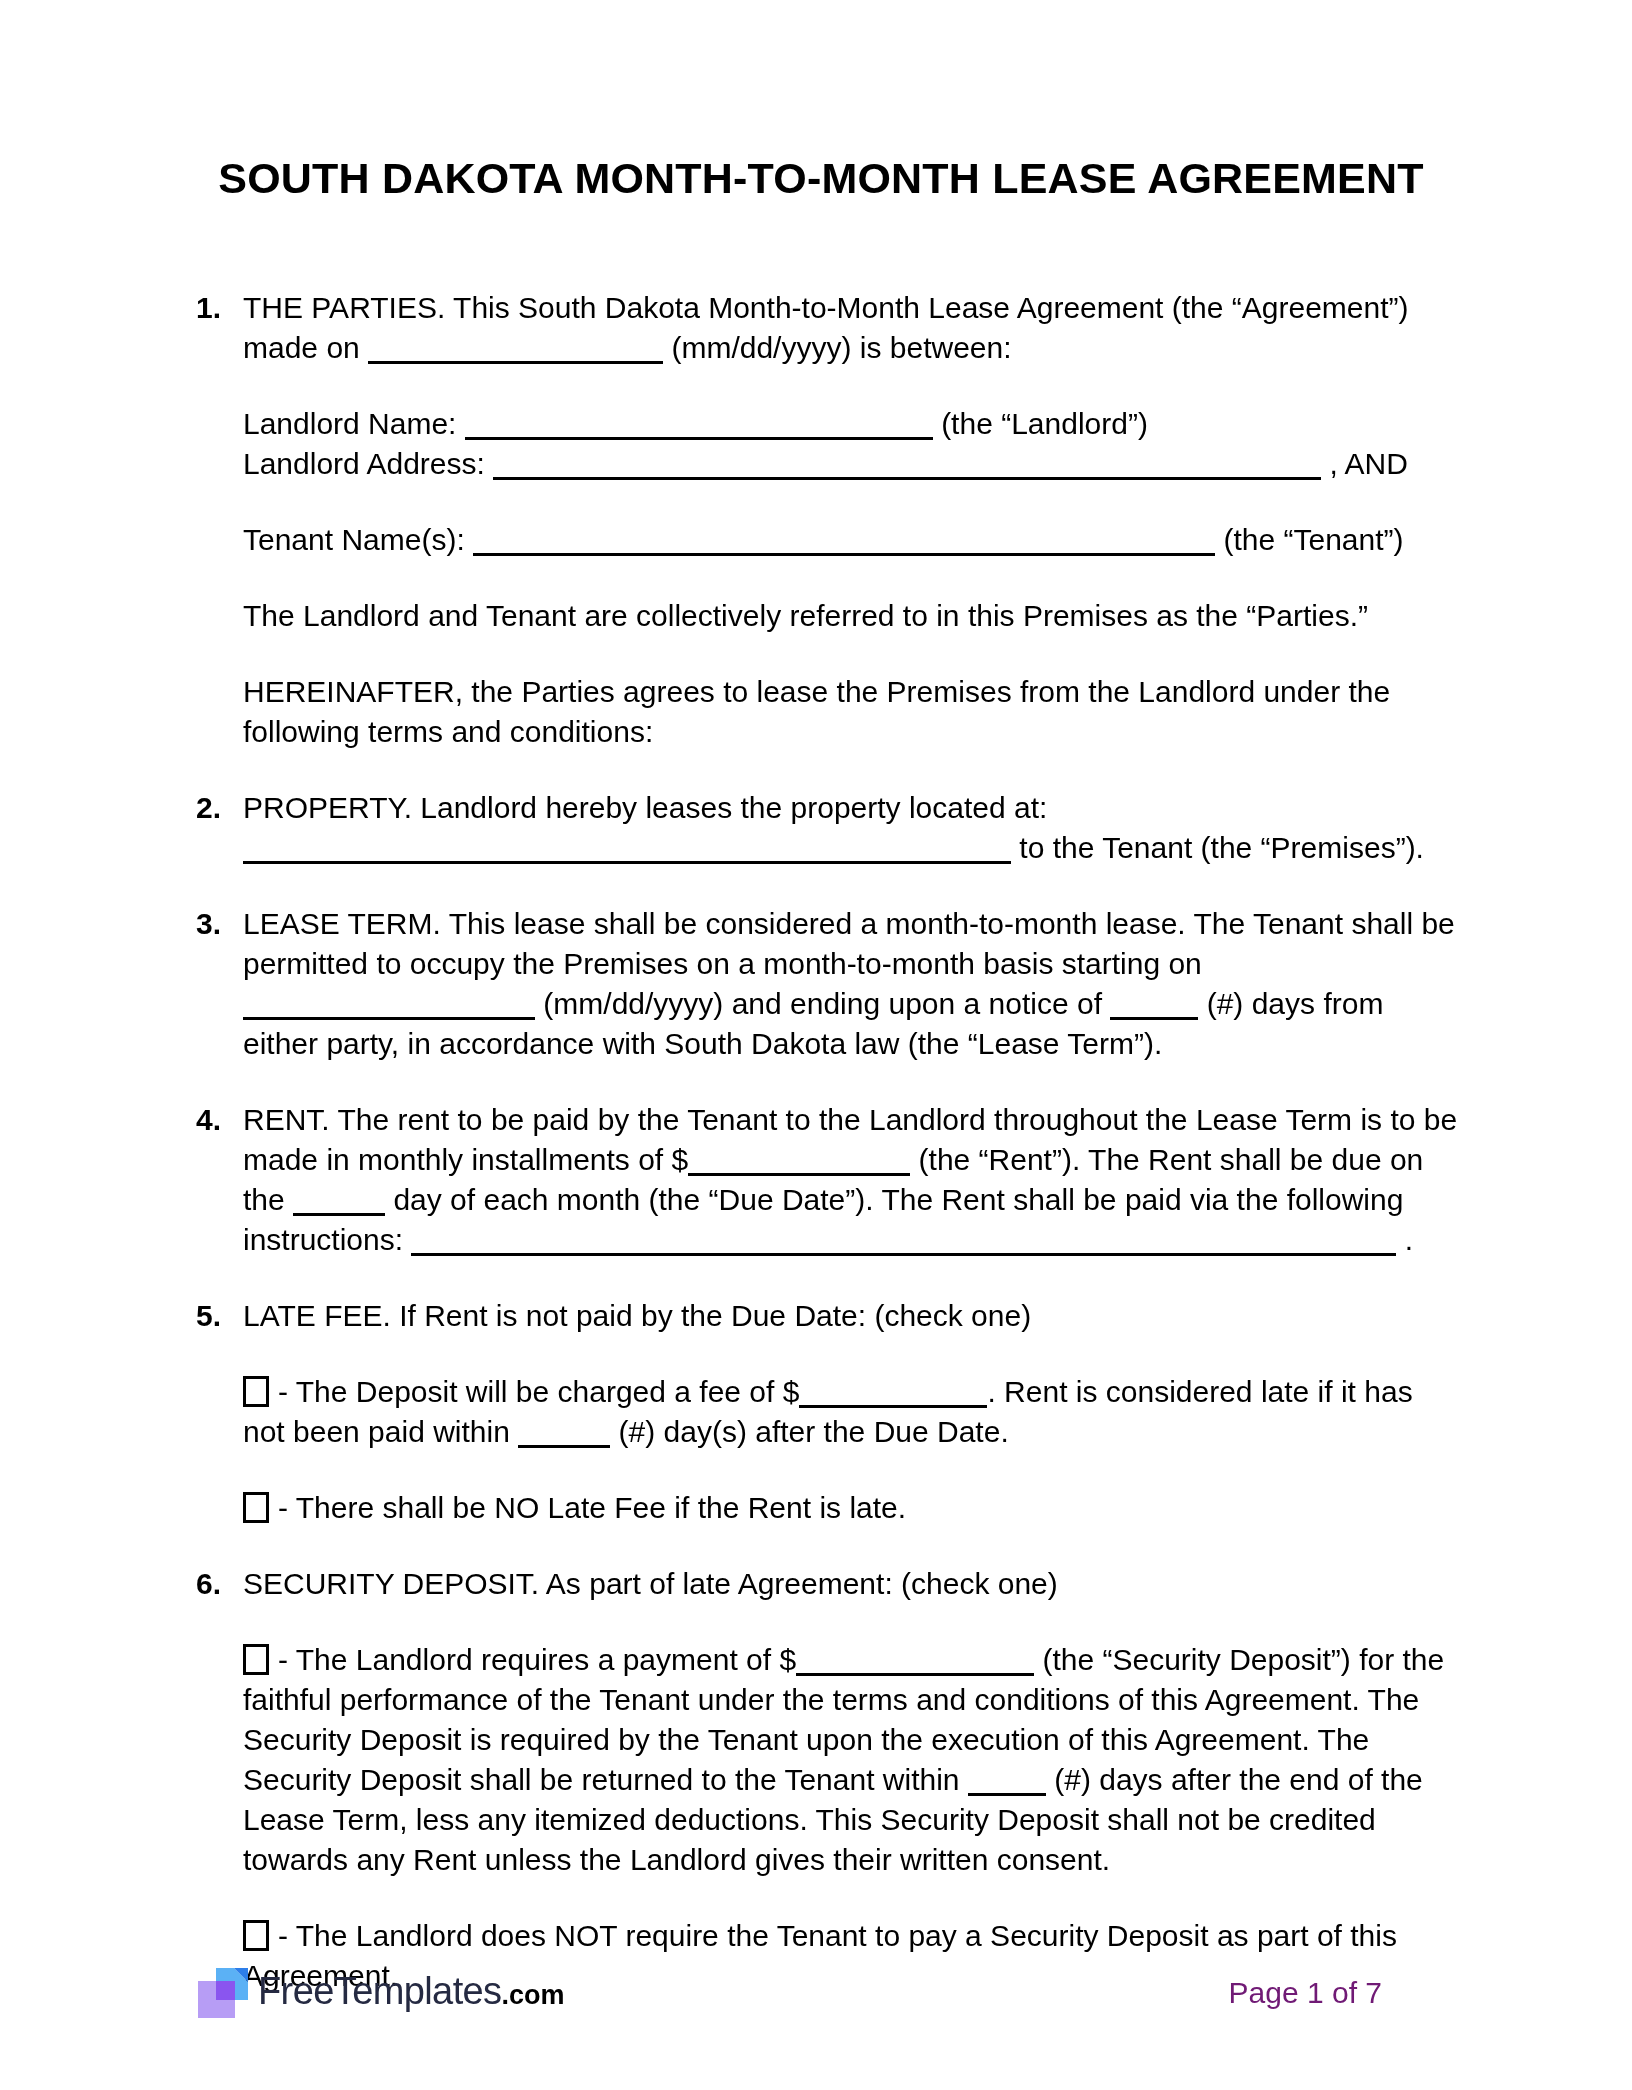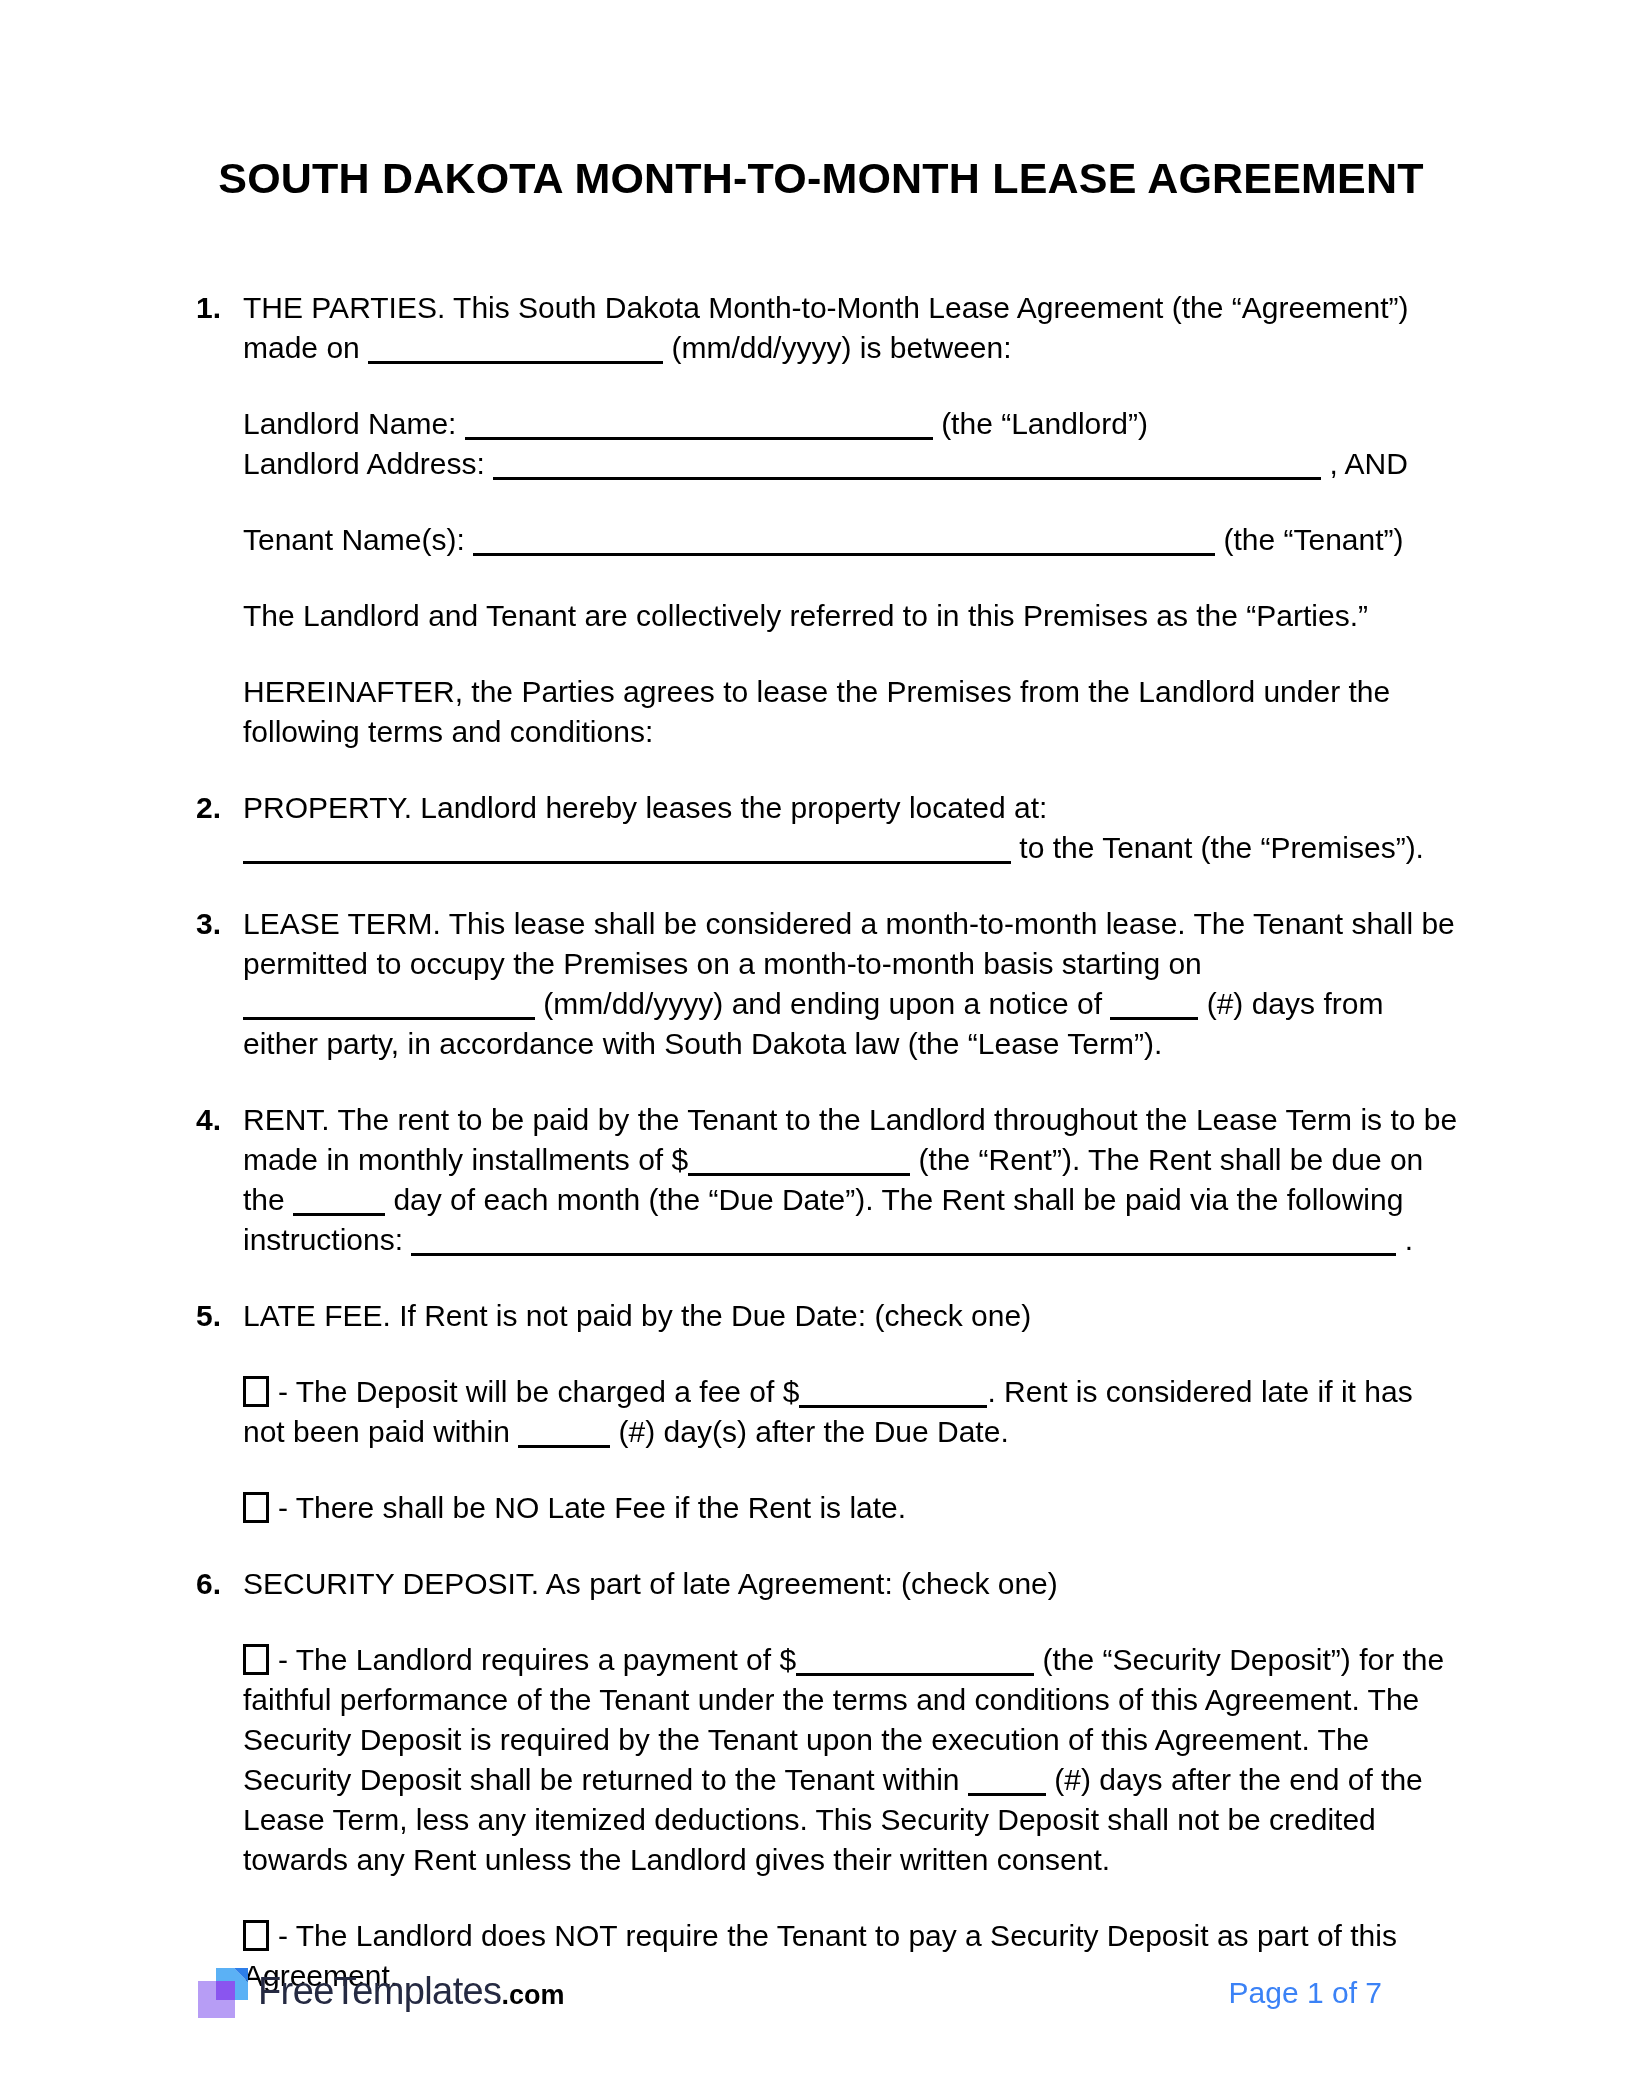--- a/index.html
+++ b/index.html
@@ -35,21 +35,21 @@
   }
   .footer{
     position:absolute;left:198px;right:250px;top:1966px;
     display:flex;justify-content:space-between;align-items:center;
   }
   .logo{display:flex;align-items:center;gap:8px;}
   .logo svg{width:52px;height:54px;display:block;}
   .brand-line{display:flex;align-items:baseline;}
   .brand{font-size:38px;font-weight:400;letter-spacing:-0.6px;}
   .brand-suffix{font-size:27px;font-weight:700;}
-  .page-num{font-size:30px;color:#3b82f6;}
+  .page-num{font-size:30px;color:#701a75;}
 </style>
 </head>
 <body>
 
 <div class="page">
   <div class="content">
     <h1 class="doc-title">SOUTH DAKOTA MONTH-TO-MONTH LEASE AGREEMENT</h1>
     <div>
         <div class="section">
           <div class="section-num">1.</div>

